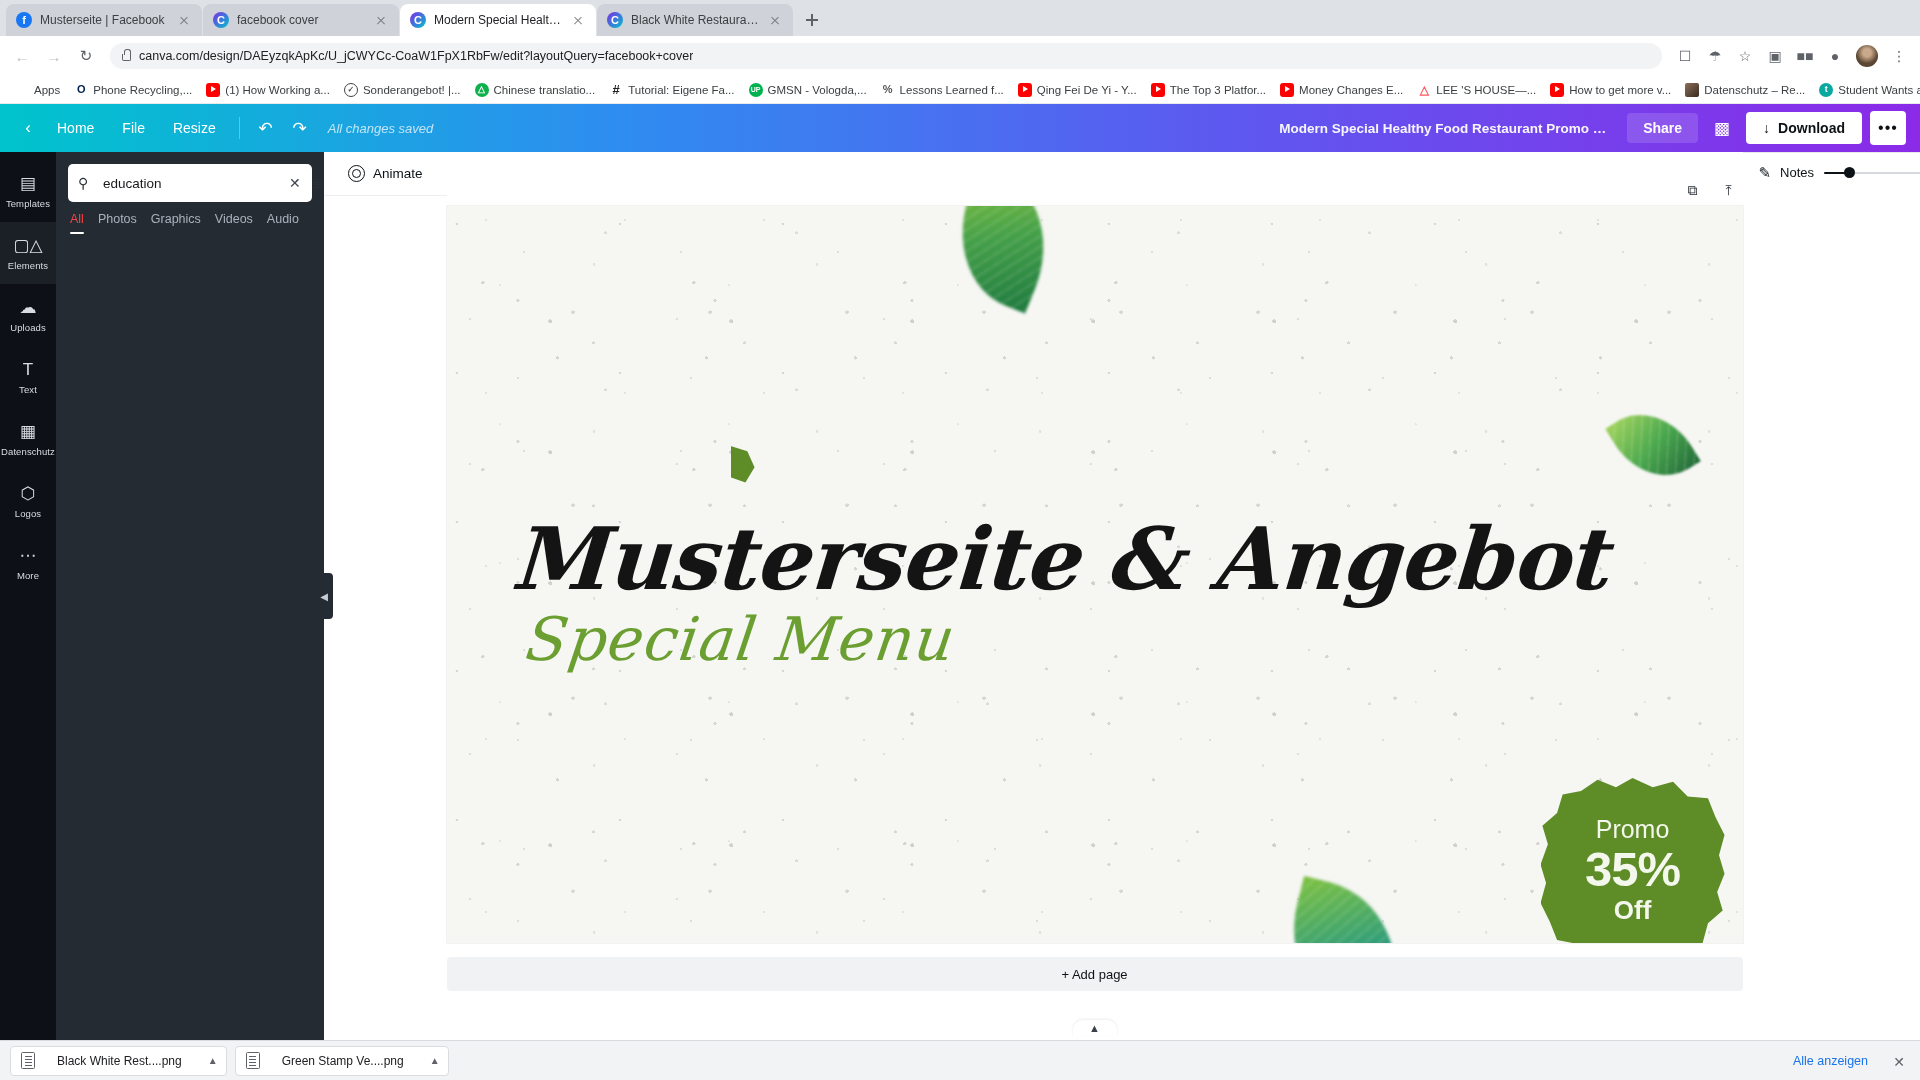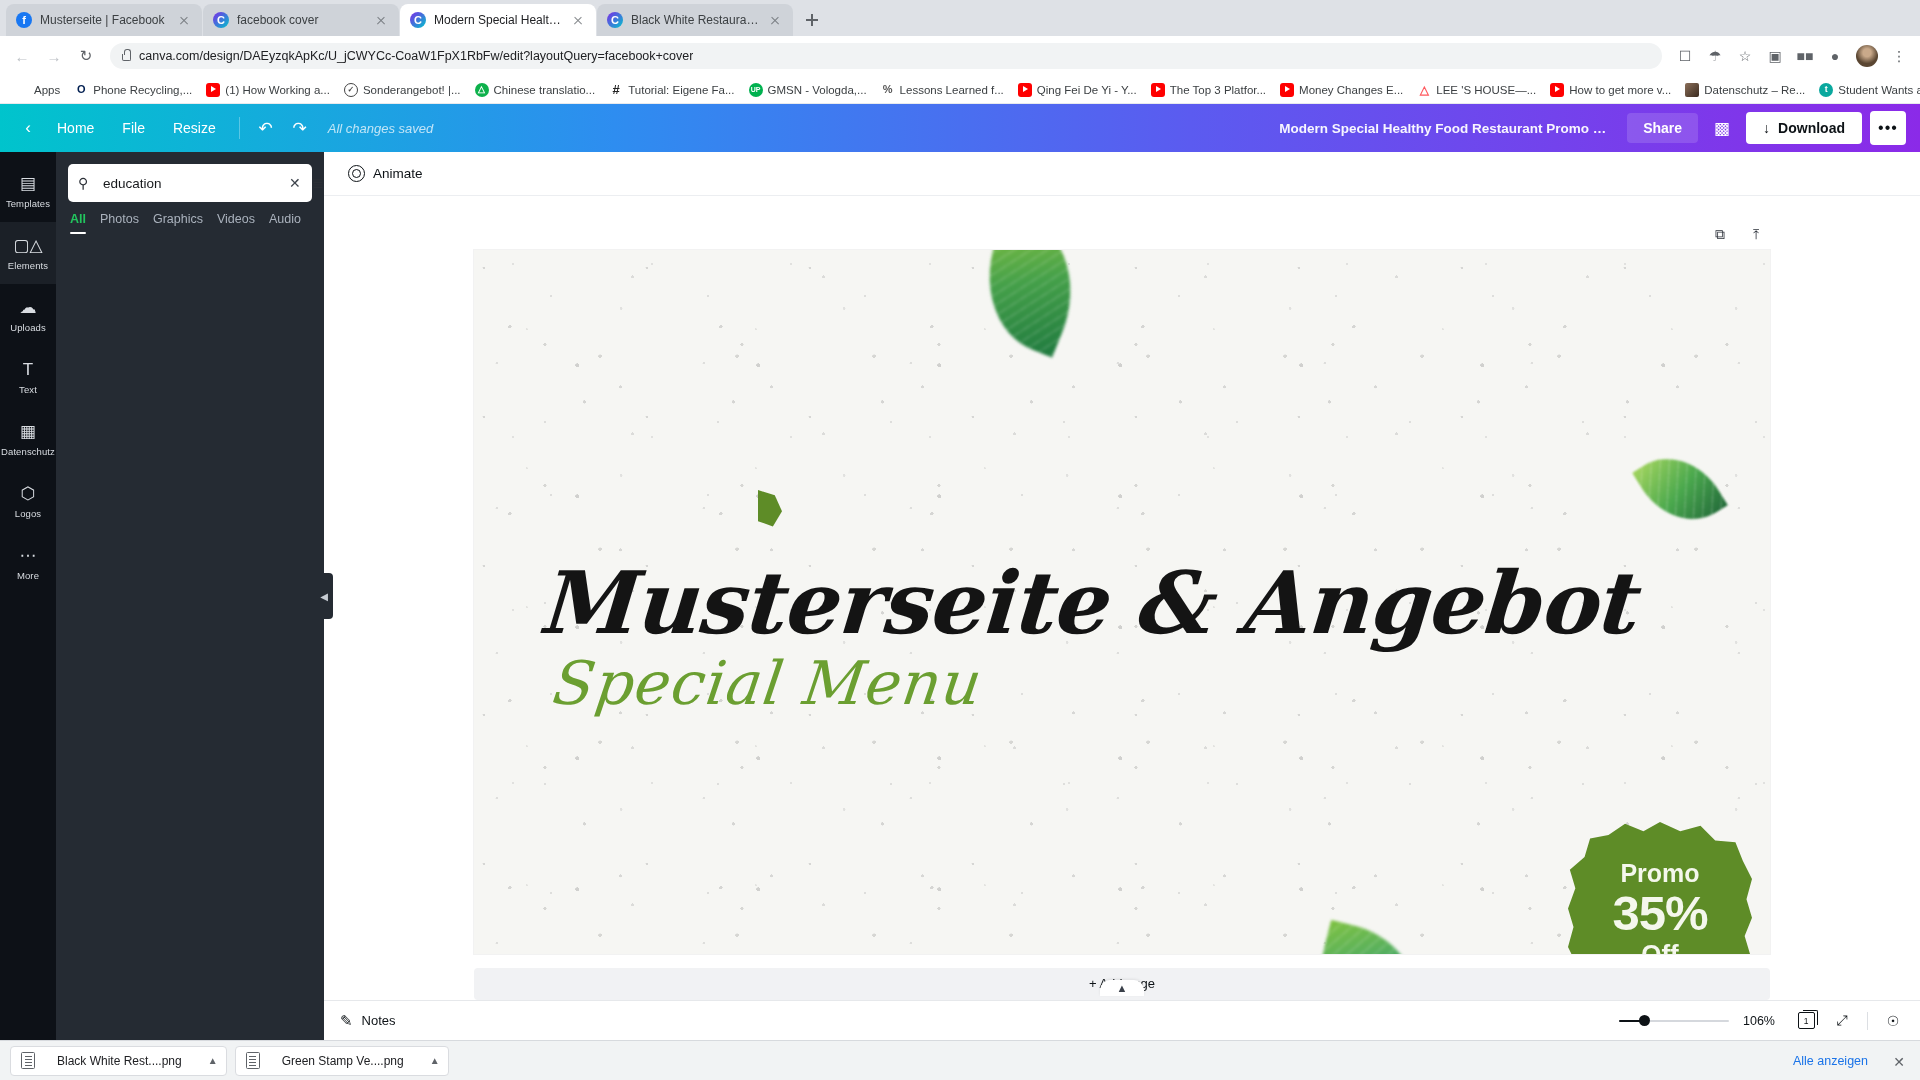--- a/index.html
+++ b/index.html
@@ -208,35 +208,35 @@
     flex: 1 1 auto; border: none; outline: none; font-size: 13.5px;
     color: #17191c; font-family: "Liberation Sans", sans-serif; background: transparent;
   }
   .ps-clear { font-size: 14px; color: #3f454d; flex: 0 0 14px; }
   .ps-filter { font-size: 14px; color: #2b2f36; flex: 0 0 16px; }
   .panel-tabs {
     display: flex; gap: 14px; padding: 10px 14px 0 14px; font-size: 12.5px;
     color: #aab2bd;
   }
   .ptab { padding-bottom: 8px; position: relative; }
-  .ptab.active { color: #22c55e; font-weight: 700; }
+  .ptab.active { color: #ef4444; font-weight: 400; }
   .ptab.active::after {
     content: ""; position: absolute; left: 0; right: 0; bottom: 0;
     height: 2px; background: #fff; border-radius: 1px;
   }
   .panel-results { flex: 1 1 auto; }
   .panel-collapse {
     position: absolute; right: -9px; top: 50%; width: 18px; height: 46px;
     background: #252b33; border-radius: 0 4px 4px 0;
     display: flex; align-items: center; justify-content: center;
     color: #c7ccd3; font-size: 10px; transform: translateY(-50%); z-index: 5;
   }
 
   
-  .editor { flex: 1 1 auto; display: flex; flex-direction: column; background: #fff; min-width: 0; }
+  .editor { flex: 1 1 auto; display: flex; flex-direction: row; background: #fff; min-width: 0; }
   .animate-bar {
     height: 44px; flex: 0 0 44px; display: flex; align-items: center;
     padding: 0 16px; gap: 8px; border-bottom: 1px solid #eceef1; background: #fff;
   }
   .animate-btn {
     display: flex; align-items: center; gap: 8px; font-size: 13.5px;
     color: #0d1216; padding: 6px 8px; border-radius: 4px;
   }
   .animate-glyph {
     width: 17px; height: 17px; border-radius: 50%; border: 1.6px solid #0d1216;
@@ -345,21 +345,21 @@
     display: flex; flex-direction: column; align-items: center;
     justify-content: center; gap: 1px;
     clip-path: polygon(
       50% 0%, 61% 5%, 72% 2%, 80% 10%, 91% 11%, 95% 21%, 100% 31%,
       97% 42%, 100% 52%, 96% 62%, 99% 72%, 91% 79%, 88% 90%, 78% 92%,
       69% 99%, 58% 95%, 47% 100%, 37% 95%, 27% 98%, 19% 90%, 9% 88%,
       5% 78%, 0% 68%, 3% 57%, 0% 47%, 4% 36%, 1% 26%, 9% 19%, 12% 9%,
       22% 7%, 31% 1%, 41% 5%
     );
   }
-  .pb-top { font-size: 25px; font-weight: 700; line-height: 1; }
+  .pb-top { font-size: 25px; font-weight: 400; line-height: 1; }
   .pb-mid { font-size: 49px; font-weight: 800; line-height: 1.08; letter-spacing: -1px; }
   .pb-bot { font-size: 26px; font-weight: 600; line-height: 1; }
 
   .add-page {
     width: 1296px; height: 34px; margin-top: 14px;
     background: #f1f2f4; border-radius: 4px;
     display: flex; align-items: center; justify-content: center;
     font-size: 13px; color: #0d1216;
   }
   .scroll-chevron {

